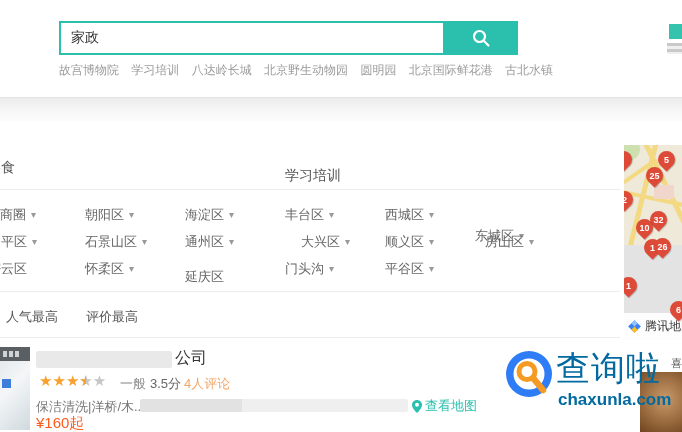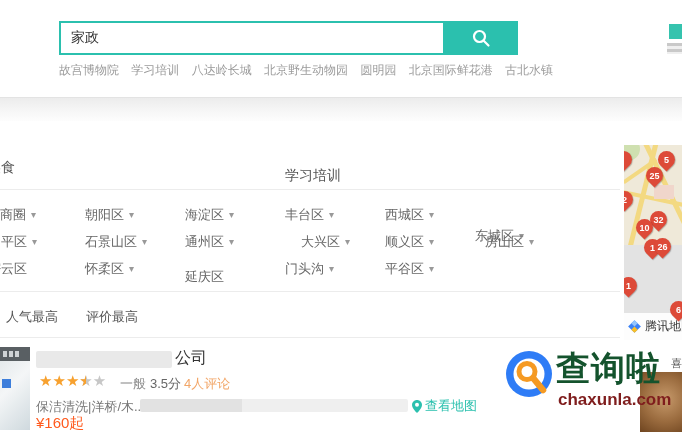--- a/index.html
+++ b/index.html
@@ -83,22 +83,22 @@
          border-radius:50% 50% 50% 0; transform:rotate(-45deg);
          box-shadow:0 1px 1px rgba(0,0,0,.25); }
   .pin b { display:flex; width:100%; height:100%; align-items:center; justify-content:center;
            transform:rotate(45deg); color:#fff; font-size:9px; font-weight:bold; }
 
   
   .photo { position:absolute; left:640px; top:372px; width:42px; height:60px;
            background:radial-gradient(circle at 60% 45%,#c79a6b 0%,#9a6b3e 55%,#6e441f 100%); }
   .bg-glyph { position:absolute; left:671px; top:356px; font-size:11px; color:#555; }
   .wm { position:absolute; left:505px; top:348px; width:165px; height:80px; }
-  .wm-title  { position:absolute; left:51px; top:-2px; font-size:34px; font-weight:bold; color:#14532d; letter-spacing:1px; }
-  .wm-domain { position:absolute; left:53px; top:42px; font-size:17px; font-weight:bold; color:#7f1d1d; }
+  .wm-title  { position:absolute; left:51px; top:-2px; font-size:34px; font-weight:normal; color:#0369a1; letter-spacing:1px; }
+  .wm-domain { position:absolute; left:53px; top:42px; font-size:17px; font-weight:bold; color:#0369a1; }
 </style>
 </head>
 <body>
 
 <div id="app">
 
   <input class="search-input" readonly="" value="家政" style="">
   <button class="search-btn">
     <span style="display:flex;">
       <svg width="20" height="20" viewBox="0 0 20 20">

